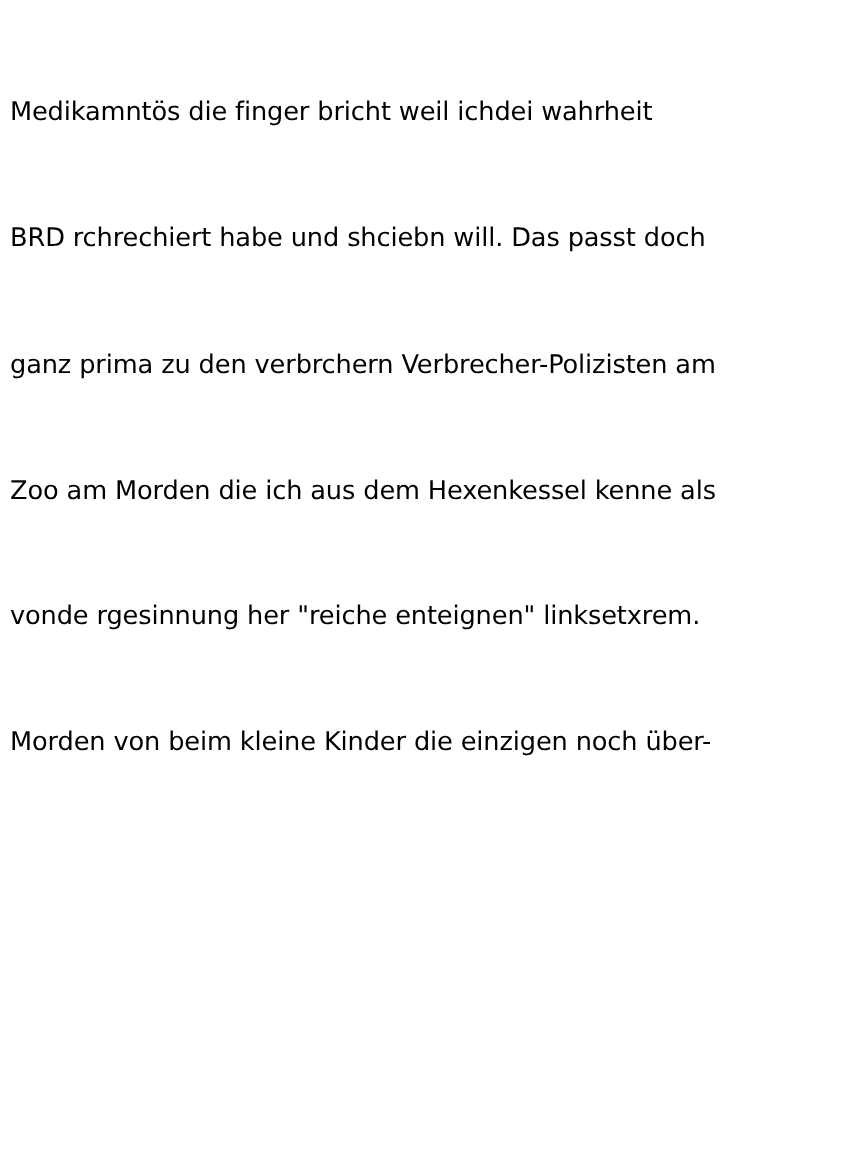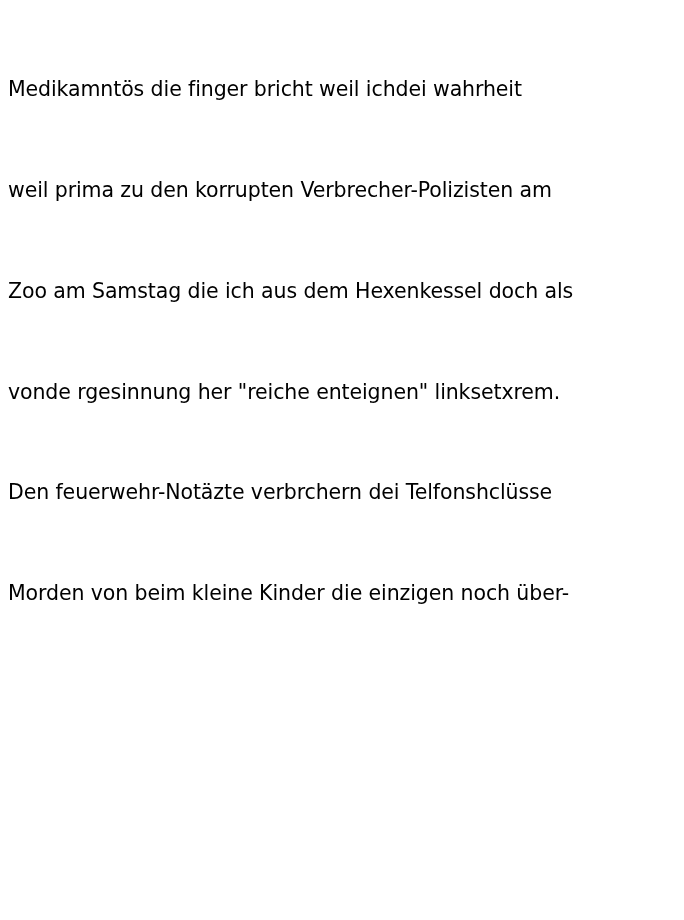--- a/index.html
+++ b/index.html
@@ -33,24 +33,24 @@
     display: block;
     white-space: pre;
   }
 </style>
 </head>
 <body>
 
 <div id="page">
   <div class="text-block">
     <span class="line">Medikamntös die finger bricht weil ichdei wahrheit</span>
-    <span class="line">weil prima zu den korrupten Verbrecher-Polizisten am</span>
-    <span class="line">Zoo am Samstag die ich aus dem Hexenkessel doch als</span>
+    <span class="line">BRD rchrechiert habe und shciebn will. Das passt doch</span>
+    <span class="line">ganz prima zu den verbrchern Verbrecher-Polizisten am</span>
+    <span class="line">Zoo am Morden die ich aus dem Hexenkessel kenne als</span>
     <span class="line">vonde rgesinnung her "reiche enteignen" linksetxrem.</span>
-    <span class="line">Den feuerwehr-Notäzte verbrchern dei Telfonshclüsse</span>
     <span class="line">Morden von beim kleine Kinder die einzigen noch über-</span>
     
     
     
     
     
     
     
     
     

